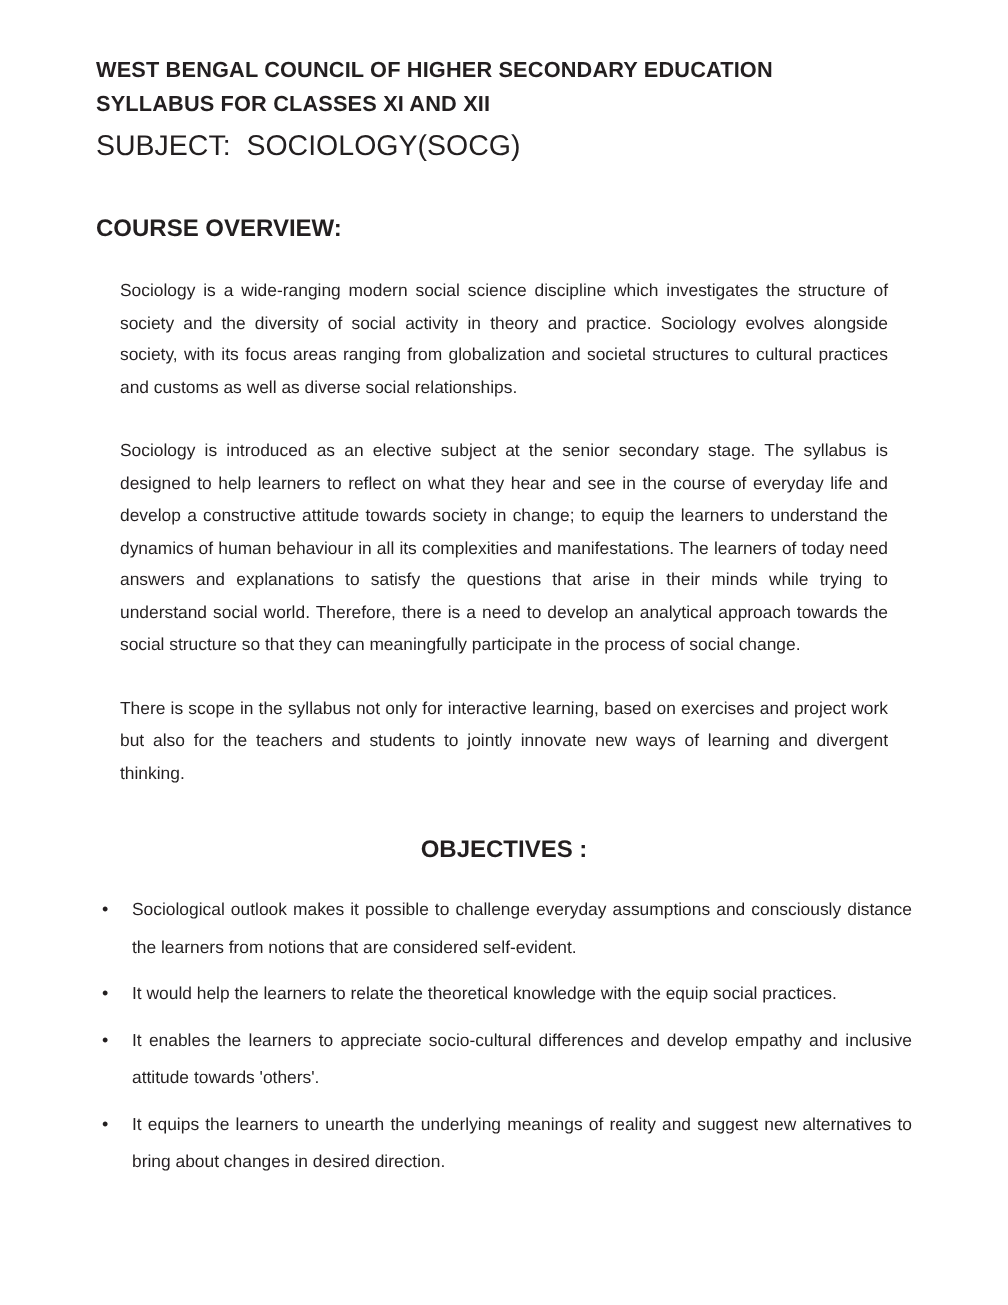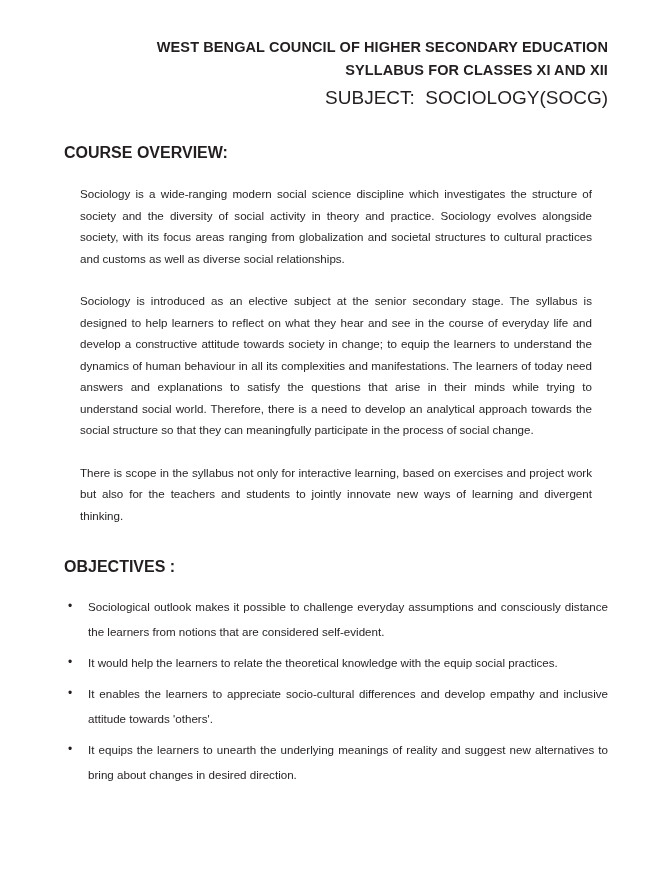--- a/index.html
+++ b/index.html
@@ -25,21 +25,21 @@
   .content {
     position: absolute;
     left: 64px;
     top: 0;
     width: 544px;
   }
 
   
   .title-block {
     padding-top: 36px;
-    text-align: right;
+    text-align: left;
   }
   .doc-title-1,
   .doc-title-2 {
     font-size: 14.5px;
     font-weight: bold;
     letter-spacing: 0.1px;
     line-height: 23px;
     white-space: pre;
   }
   .doc-title-3 {
@@ -51,21 +51,21 @@
   }
 
   
   .section-heading {
     font-size: 16px;
     font-weight: bold;
     line-height: 20px;
     white-space: pre;
   }
   .heading-overview { margin-top: 30px; }
-  .heading-objectives { margin-top: 31px; }
+  .heading-objectives { margin-top: 31px; text-align: center; }
 
   
   .para {
     font-size: 11.6px;
     line-height: 21.5px;
     text-align: justify;
     text-justify: inter-word;
     margin: 16px;
   }
   .para-first { margin-top: 20px; }

